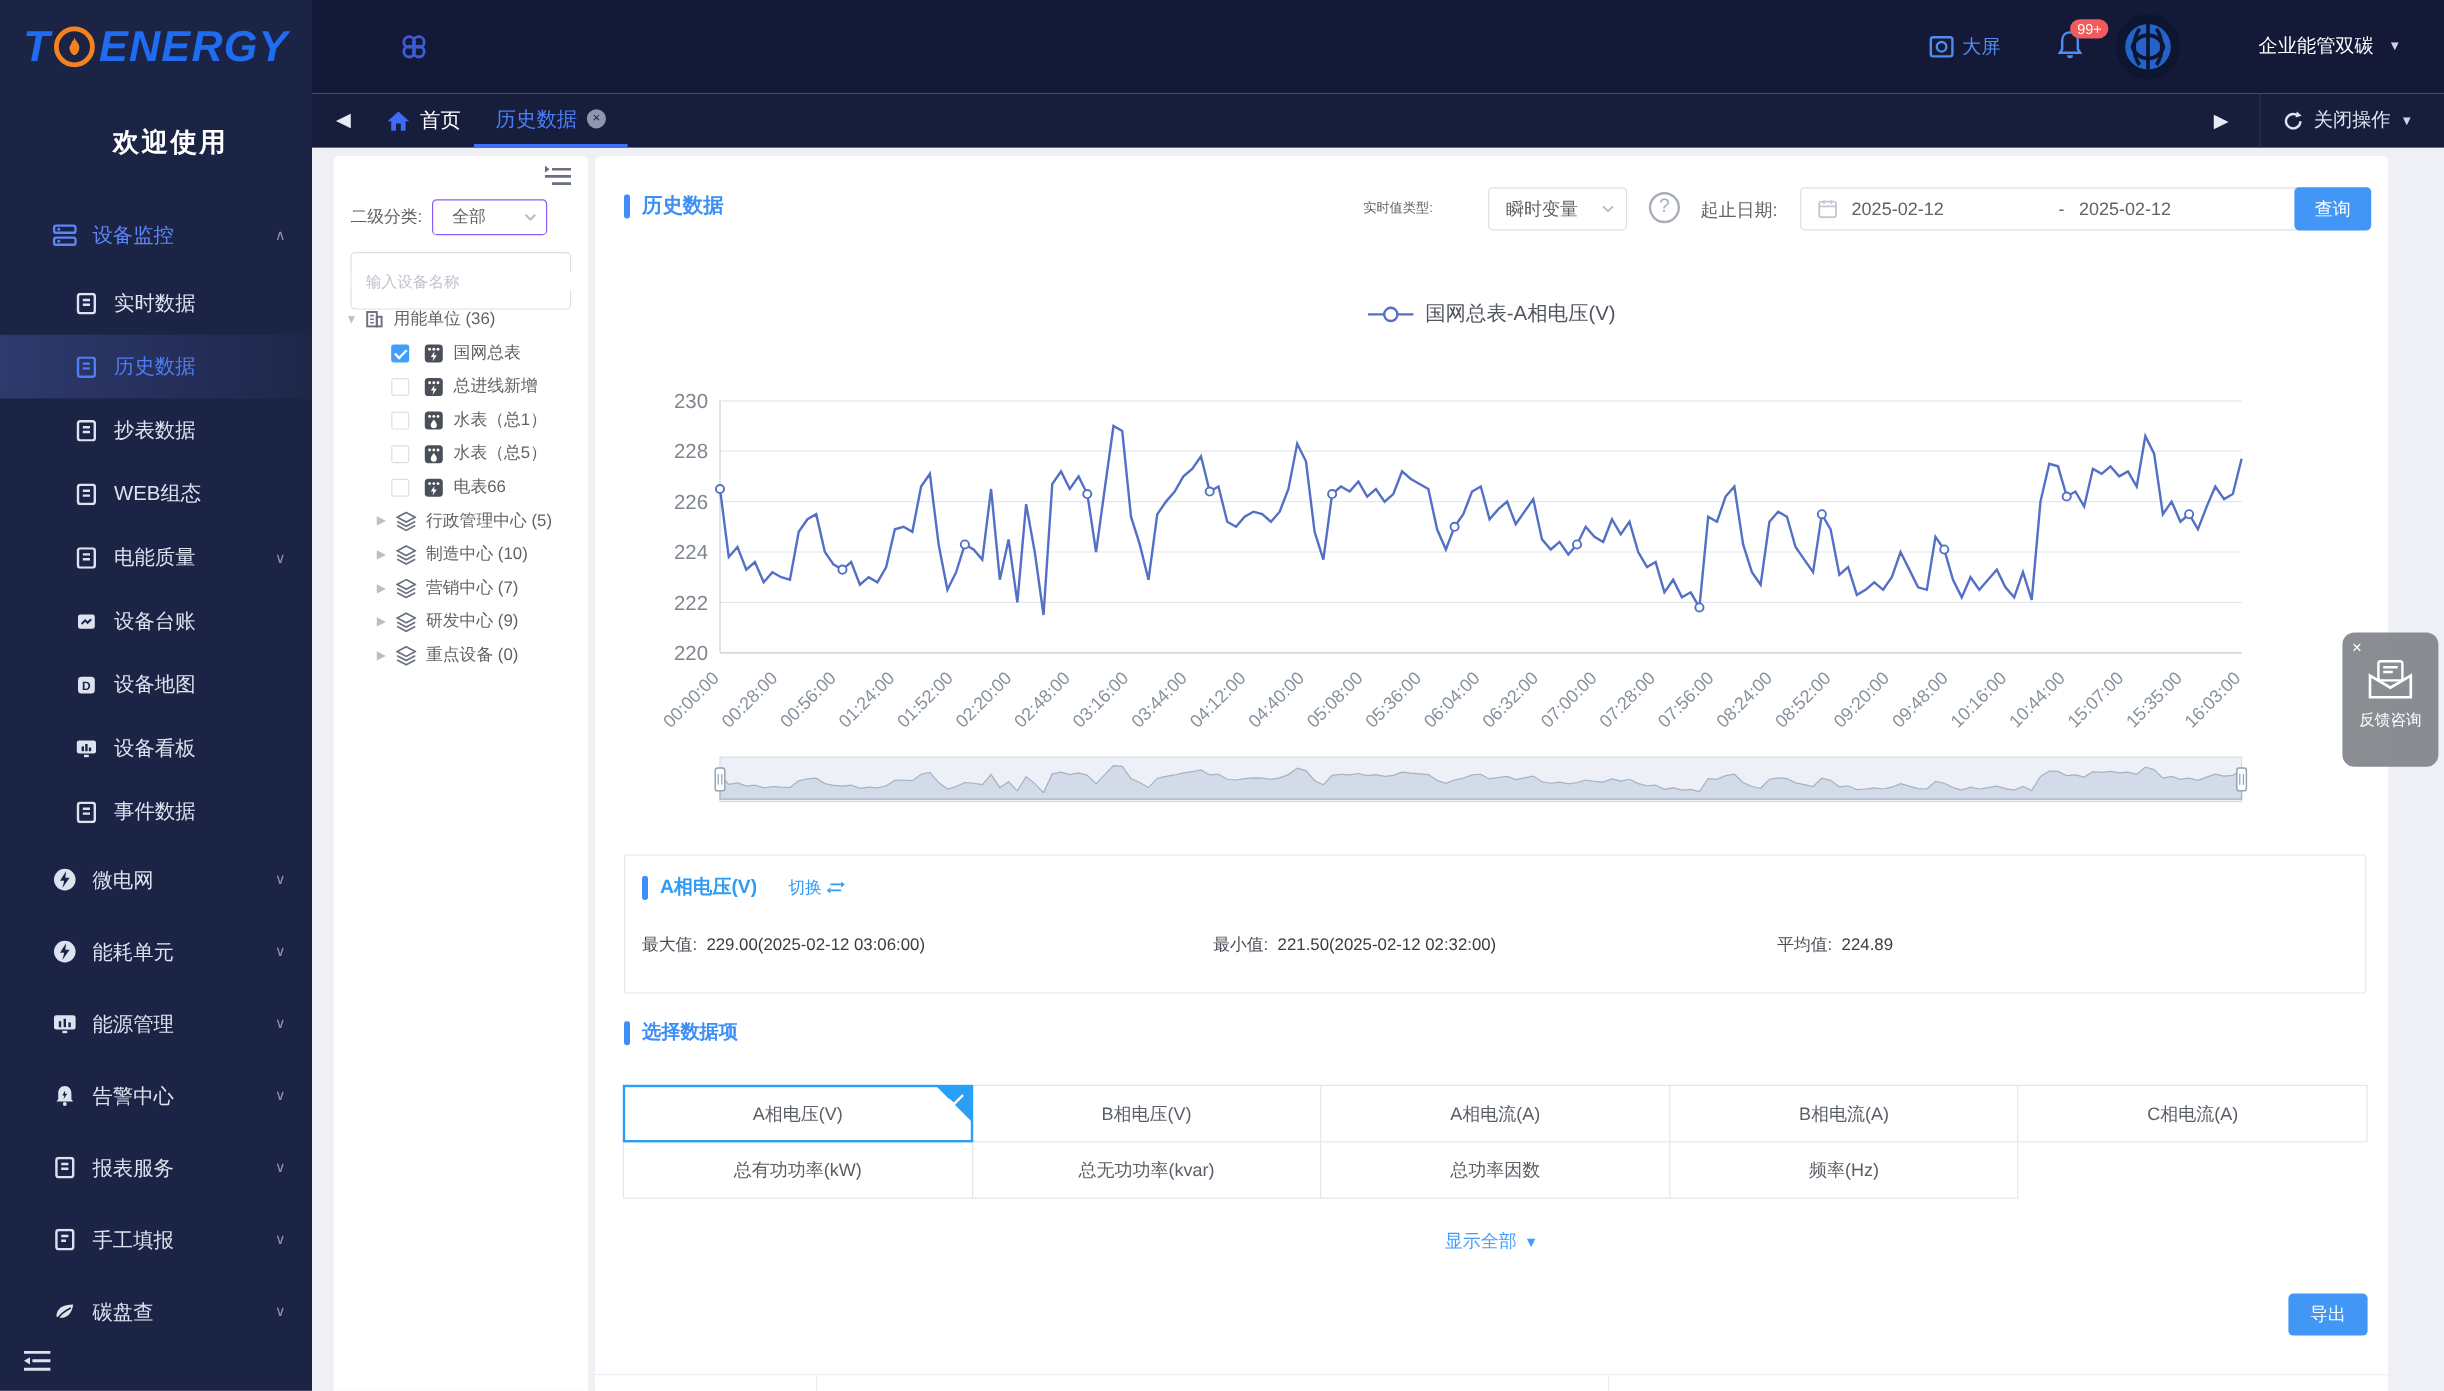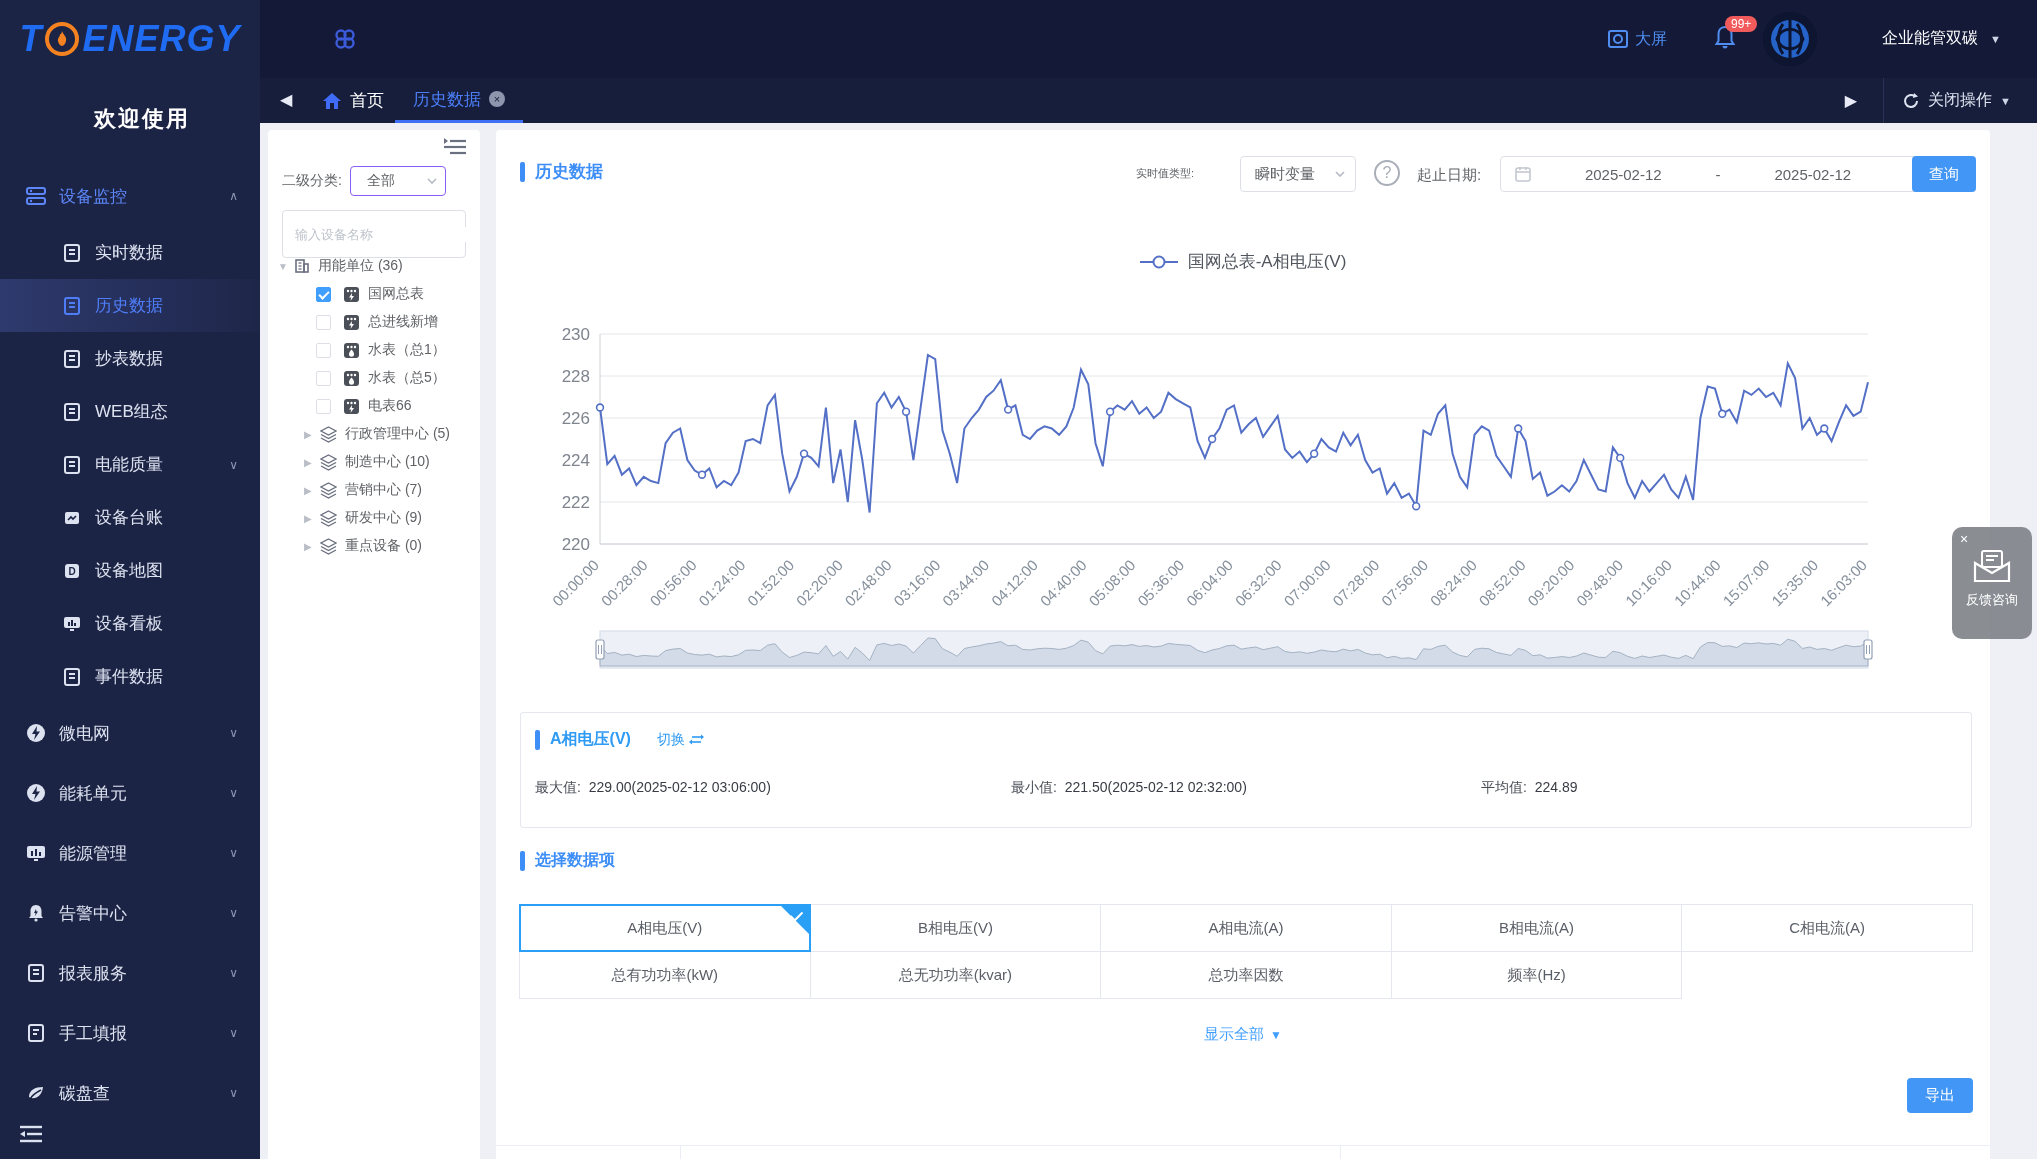--- a/index.html
+++ b/index.html
@@ -13,21 +13,21 @@
     display:flex; align-items:center; justify-content:center; gap:2px; }
   .logo-txt { color:#1f6bf2; font-size:36px; font-weight:bold; font-style:italic;
     letter-spacing:1px; }
   .flame-badge { width:34px; height:34px; border-radius:50%; border:4px solid #f58220;
     display:inline-flex; align-items:center; justify-content:center; margin:0 1px; }
   #welcome { position:absolute; left:0; top:104px; width:260px; text-align:center;
     color:#fff; font-size:22px; font-weight:bold; letter-spacing:2px;padding-left:24px; }
   #menu { position:absolute; left:0; top:166px; width:260px; }
   .m-row { display:flex; align-items:center; color:#dde2f0; font-size:17px;
     cursor:pointer; position:relative; }
-  .m-group { height:60px; padding-left:26px; }
+  .m-group { height:60px; padding-left:44px; }
   .m-sub { height:53px; padding-left:62px; }
   .m-icon { width:20px; height:20px; margin-right:13px; flex:0 0 auto; display:flex;
     align-items:center; justify-content:center; }
   .m-chev { position:absolute; right:22px; color:#8e96b3; font-size:12px; }
   .m-active { background:linear-gradient(90deg,#2e3a6d 0%, #232c55 70%, #1e2648 100%);
     color:#4f7df7; }
   .m-parent { color:#5d86f8; }
   #collapse-btn { position:absolute; left:18px; bottom:14px; width:26px; height:22px; cursor:pointer; }
 
   
@@ -56,21 +56,21 @@
     font-size:11px; display:flex; align-items:center; justify-content:center; }
   #tab-right { position:absolute; right:0; top:0; height:45px; display:flex; align-items:center; }
   #tab-fwd { color:#e8ebf5; font-size:16px; margin-right:26px; cursor:pointer; }
   #close-ops { display:flex; align-items:center; gap:8px; color:#dfe4f0; font-size:16px;
     border-left:1px solid #2a3356; padding:0 26px 0 18px; height:45px; cursor:pointer; }
 
   
   #content { position:absolute; left:260px; top:123px; width:1777px; height:1036px; }
 
   
-  #tree-panel { position:absolute; left:8px; top:7px; width:212px; bottom:0; background:#fff;
+  #tree-panel { position:absolute; left:18px; top:7px; width:212px; bottom:0; background:#fff;
     border-radius:4px 4px 0 0; }
   #tree-collapse { position:absolute; right:14px; top:8px; width:22px; height:18px; cursor:pointer; }
   #filter-row { position:absolute; left:14px; top:36px; display:flex; align-items:center; gap:8px;
     font-size:14px; color:#606266; }
   .mini-select { width:96px; height:30px; border:1px solid #8b5cf6; border-radius:4px;
     display:flex; align-items:center; justify-content:space-between; padding:0 8px 0 16px;
     color:#606266; cursor:pointer; }
   #search-box { position:absolute; left:14px; top:80px; width:184px; height:48px;
     border:1px solid #dcdfe6; border-radius:4px; display:flex; align-items:center; }
   #search-box input { border:none; outline:none; flex:1; font-size:13px; color:#606266;
@@ -96,21 +96,21 @@
   #rt-select { position:absolute; left:744px; top:26px; width:116px; height:36px;
     border:1px solid #dcdfe6; border-radius:4px; display:flex; align-items:center;
     justify-content:space-between; padding:0 10px 0 14px; font-size:15px; color:#606266; cursor:pointer; }
   #help-icon { position:absolute; left:878px; top:30px; width:26px; height:26px; border:2px solid #a9aeb8;
     border-radius:50%; color:#a9aeb8; font-size:16px; display:flex; align-items:center;
     justify-content:center; cursor:pointer; }
   #date-label { position:absolute; left:921px; top:36px; font-size:15px; color:#606266; }
   #date-box { position:absolute; left:1004px; top:26px; width:420px; height:36px;
     border:1px solid #dcdfe6; border-radius:4px; display:flex; align-items:center; font-size:15px;
     color:#606266; padding:0 14px; cursor:pointer; }
-  #date-box .d { flex:1; text-align:center; }
+  #date-box .d { flex:1; text-align:left;padding-left:12px; }
   #query-btn { position:absolute; right:14px; top:26px; width:64px; height:36px; background:#4296f5;
     color:#fff; font-size:15px; border:none; border-radius:4px; cursor:pointer; font-family:inherit; }
   #legend { position:absolute; left:0; top:120px; width:100%; display:flex; align-items:center;
     justify-content:center; gap:10px; color:#51565e; font-size:17px; cursor:pointer; }
   #chart-svg { position:absolute; left:14px; top:188px; }
 
   
   #stats-box { position:absolute; left:24px; top:582px; right:18px; height:116px;
     border:1px solid #e4e7ed; border-radius:3px; }
   #stats-head { position:absolute; left:14px; top:16px; display:flex; align-items:center; gap:10px;

